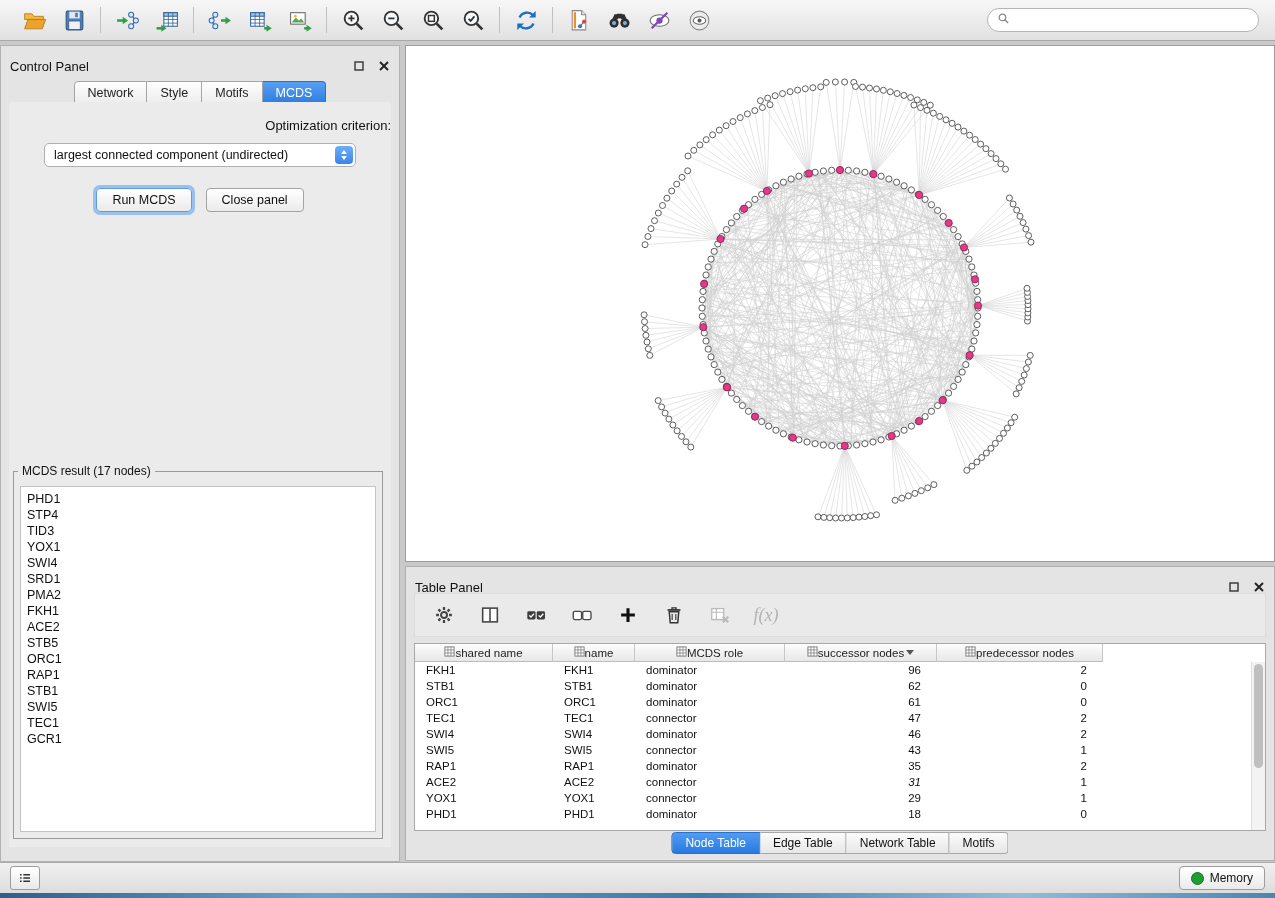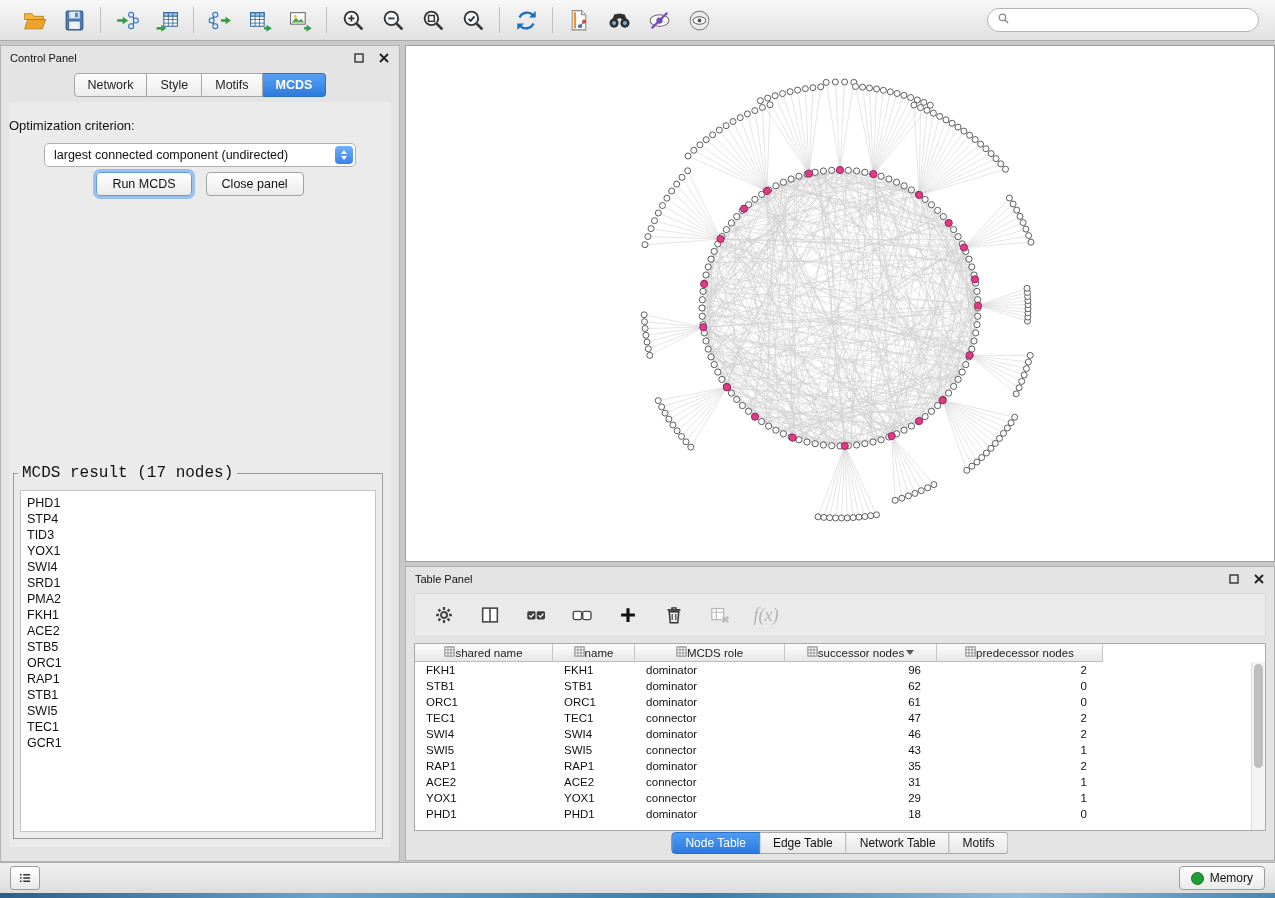--- a/index.html
+++ b/index.html
@@ -15,53 +15,53 @@
   .tb-sep{width:1px;height:26px;background:#c0c0c0;margin:0 2px;}
   .tb-icon{width:28px;height:28px;display:flex;align-items:center;justify-content:center;cursor:pointer;}
   .tb-icon svg{width:25px;height:25px;}
   .search-box{margin-left:auto;margin-right:6px;width:272px;height:24px;background:#fff;
               border:1px solid #b5b5b5;border-radius:13px;display:flex;align-items:center;
               padding:0 9px;gap:6px;box-sizing:border-box;}
   .search-box svg{width:13px;height:13px;}
   .search-box input{border:none;outline:none;flex:1;font-size:12px;background:transparent;font-family:inherit;}
 
   
-  .panel-header{height:24px;display:flex;align-items:center;padding:0 9px;font-size:11px;}
+  .panel-header{height:24px;display:flex;align-items:center;padding:0 9px;font-size:13px;margin-top:8px;}
   .win-btns{margin-left:auto;display:flex;gap:12px;align-items:center;}
   .wbtn{width:13px;height:13px;display:flex;align-items:center;justify-content:center;cursor:pointer;}
   .wbtn svg{width:12px;height:12px;}
 
   
   .control-panel{position:absolute;left:0;top:45px;width:400px;height:817px;background:#e4e4e4;
                  border:1px solid #b3b3b3;box-sizing:border-box;}
   .cp-tabs{display:flex;justify-content:center;margin-top:3px;}
   .cp-tab{font-size:12.5px;padding:4px 13px;background:linear-gradient(#fdfdfd,#ececec);
           border:1px solid #a5a5a5;border-left-width:0;color:#222;cursor:pointer;}
   .cp-tab:first-child{border-left-width:1px;border-radius:4px 0 0 4px;}
-  .cp-tab:last-child{border-radius:0 4px 4px 0;font-weight:bold;}
+  .cp-tab:last-child{border-radius:0 4px 4px 0;}
   .cp-tab.active{background:linear-gradient(#56a0f3,#2e7bdf);color:#fff;border-color:#2a6fc9;}
   .cp-content{position:absolute;left:8px;right:8px;top:56px;bottom:14px;background:#ebebeb;}
-  .opt-label{text-align:left;font-size:13px;padding-top:16px;}
+  .opt-label{text-align:right;font-size:13px;padding-top:16px;}
   .combo{margin:10px auto 0;width:312px;height:24px;background:#fff;border:1px solid #b0b0b0;
          border-radius:5px;display:flex;align-items:center;font-size:12.5px;padding-left:9px;
          box-sizing:border-box;position:relative;cursor:pointer;}
   .combo-text{flex:1;white-space:nowrap;overflow:hidden;}
   .combo-stepper{position:absolute;right:2px;top:2px;bottom:2px;width:18px;border-radius:4px;
                  background:linear-gradient(#6fadf8,#3a83e8);display:flex;flex-direction:column;
                  align-items:center;justify-content:center;gap:2px;}
   .combo-stepper i{display:block;width:0;height:0;border-left:3.5px solid transparent;border-right:3.5px solid transparent;}
   .combo-stepper .up{border-bottom:4.5px solid #fff;}
   .combo-stepper .down{border-top:4.5px solid #fff;}
-  .btn-row{display:flex;justify-content:center;gap:14px;margin-top:5px;}
+  .btn-row{display:flex;justify-content:center;gap:14px;margin-top:21px;}
   .btn{font-size:12.5px;height:24px;padding:0 15px;background:linear-gradient(#ffffff,#ebebeb);
        border:1px solid #a3a3a3;border-radius:4px;color:#111;font-family:inherit;cursor:pointer;}
   .btn.focus{box-shadow:0 0 0 3px rgba(100,165,240,.6);border-color:#5e9ae6;}
   .result-group{position:absolute;left:4px;right:8px;top:362px;bottom:8px;border:1px solid #9a9a9a;
                 margin:0;padding:0;}
-  .result-group legend{font-size:16px;padding:0 4px;margin-left:4px;font-family:Liberation Mono, monospace;}
+  .result-group legend{font-size:12px;padding:0 4px;margin-left:4px;}
   .mcds-list{position:absolute;left:6px;right:6px;top:8px;bottom:6px;background:#fff;
              border:1px solid #c4c4c4;padding:4px 6px;box-sizing:border-box;overflow:hidden;}
   .mcds-item{font-size:12.5px;line-height:16px;cursor:default;}
 
   .splitter{position:absolute;left:400px;top:45px;width:5px;height:817px;background:#c9c9c9;cursor:col-resize;}
 
   
   .network-window{position:absolute;left:405px;top:45px;width:870px;height:517px;background:#fff;
                   border:1px solid #9c9c9c;box-sizing:border-box;}
   .nw-titlebar{height:20px;background:linear-gradient(#f1f1f1,#dbdbdb);border-bottom:1px solid #bcbcbc;
@@ -1347,21 +1347,21 @@
             <div class="td left" style="width: 138px;">RAP1</div>
             <div class="td left" style="width: 82px;">RAP1</div>
             <div class="td left" style="width: 150px;">dominator</div>
             <div class="td right" style="width: 152px;">35</div>
             <div class="td right" style="width: 166px;">2</div>
           </div>
           <div class="tr">
             <div class="td left" style="width: 138px;">ACE2</div>
             <div class="td left" style="width: 82px;">ACE2</div>
             <div class="td left" style="width: 150px;">connector</div>
-            <div class="td right" style="width: 152px;">31</div>
+            <div class="td right" style="width: 152px; font-style: italic;">31</div>
             <div class="td right" style="width: 166px;">1</div>
           </div>
           <div class="tr">
             <div class="td left" style="width: 138px;">YOX1</div>
             <div class="td left" style="width: 82px;">YOX1</div>
             <div class="td left" style="width: 150px;">connector</div>
             <div class="td right" style="width: 152px;">29</div>
             <div class="td right" style="width: 166px;">1</div>
           </div>
           <div class="tr">

